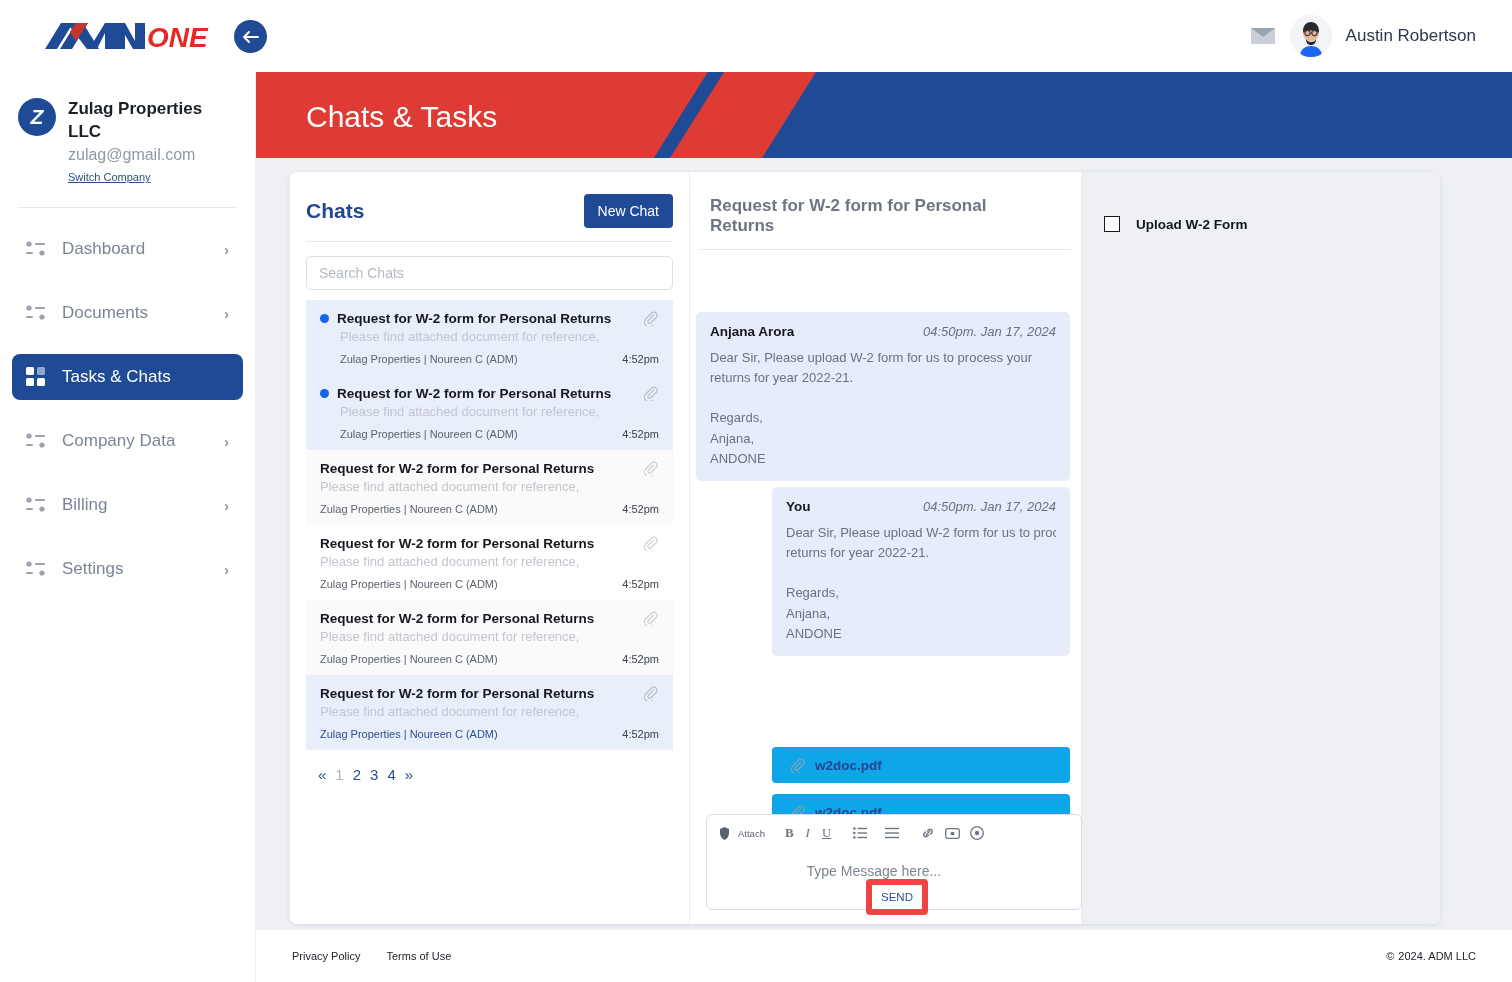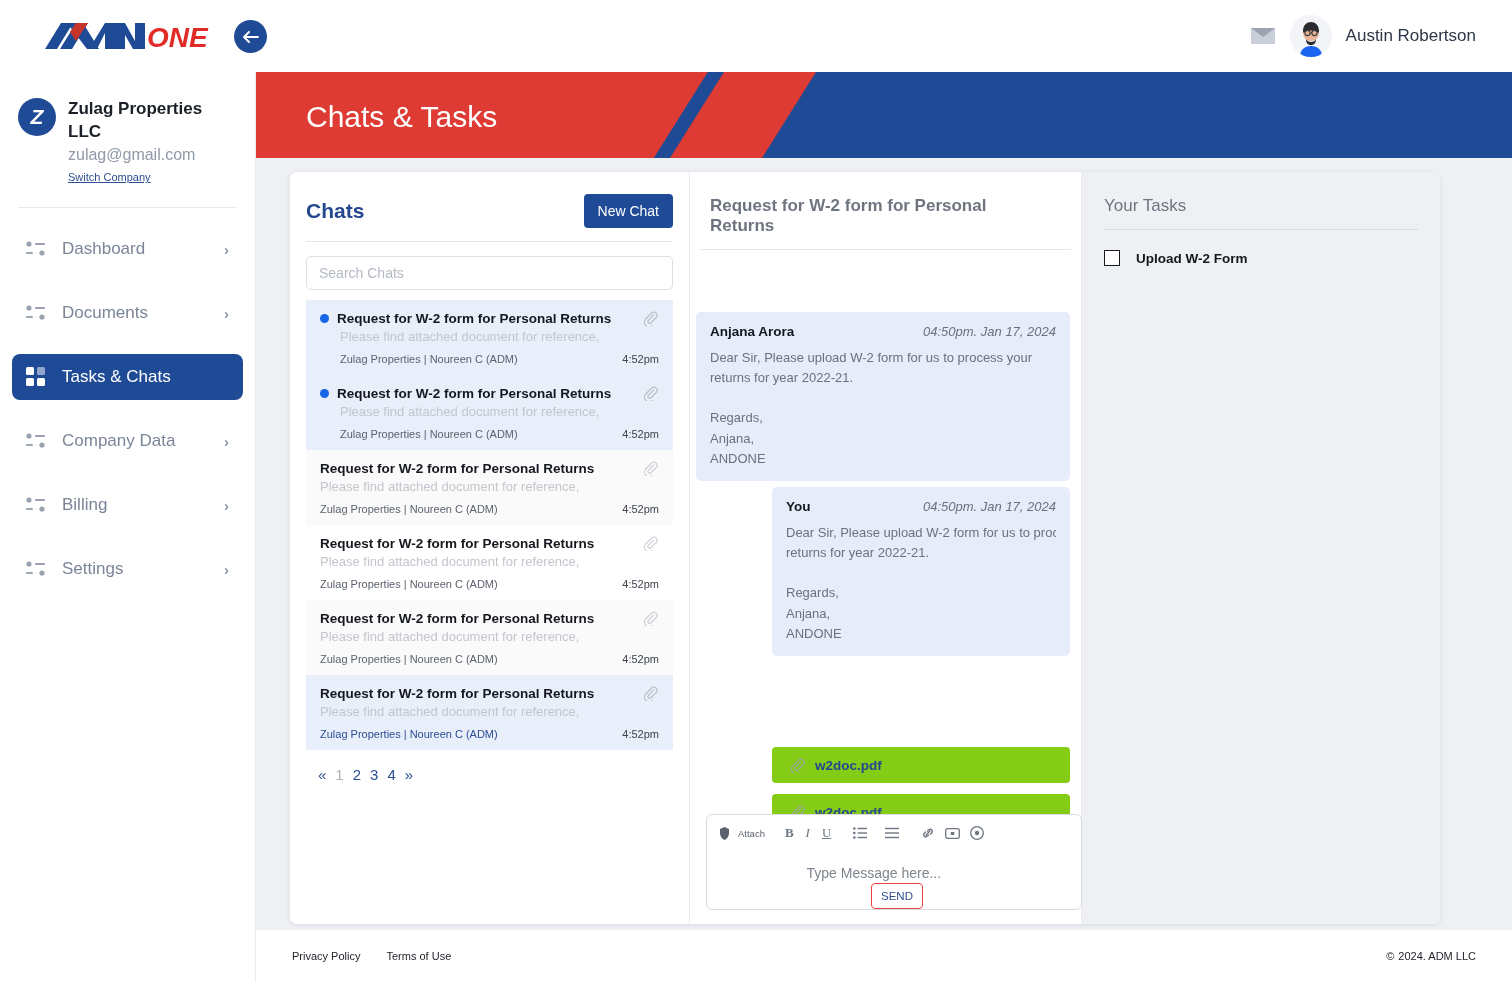--- a/index.html
+++ b/index.html
@@ -138,21 +138,21 @@
   .bubble-in { position: absolute; left: 6px; top: 62px; width: 374px; }
   .bubble-out { position: absolute; left: 82px; top: 237px; width: 298px; }
   .b-head { display: flex; justify-content: space-between; align-items: baseline; }
   .b-name { font-size: 13.5px; font-weight: 700; color: #14171d; }
   .b-time { font-size: 13px; color: #6a7180; font-style: italic; }
   .b-text { font-size: 13px; color: #6a7180; line-height: 1.55; margin-top: 9px;
             white-space: pre-line; }
   .bubble-out .b-text { white-space: pre; overflow: hidden; }
   .attach-pill {
     position: absolute; left: 82px; width: 298px; height: 36px;
-    background: #84cc16; border-radius: 4px; display: flex; align-items: center;
+    background: #0ea5e9; border-radius: 4px; display: flex; align-items: center;
     gap: 9px; padding: 0 18px; cursor: pointer;
   }
   .attach-pill .pname { font-size: 13.5px; font-weight: 700; color: #24478f; }
   .pill1 { top: 497px; }
   .pill2 { top: 544px; }
 
   .composer {
     position: absolute; left: 16px; bottom: 14px; width: 376px; height: 96px;
     border: 1px solid #d9dce2; border-radius: 6px; background: #fff;
   }
@@ -171,21 +171,21 @@
   .comp-bottom {
     position: absolute; left: 0; bottom: 0; width: 100%; height: 46px;
     display: flex; align-items: center; padding: 0 8px 0 14px; flex-direction: column;
   }
   .comp-input {
     flex: 1; border: none; outline: none; font-size: 14px; color: #4b515c;
     font-family: inherit; background: transparent;
   }
   .comp-input::placeholder { color: #7e858f; }
   .send-btn {
-    border: 1px solid #ef4444; color: #2c4f93; background: #fff;
+    border: 6px solid #ef4444; color: #2c4f93; background: #fff;
     border-radius: 4px; font-size: 11.5px; padding: 6px 9px; cursor: pointer;
     font-family: inherit;
   }
 
   
   .tasks-col { flex: 1; background: #eef0f4; padding: 24px 22px 0 22px; }
   .tasks-title { font-size: 17px; color: #6f7580; font-weight: 500; padding-bottom: 13px;
                  border-bottom: 1px solid #d9dce2; }
   .task-row { display: flex; align-items: center; gap: 16px; padding-top: 20px; }
   .task-box { width: 16px; height: 16px; border: 1.6px solid #161922; background: #fff;
@@ -569,21 +569,20 @@
             <div class="comp-bottom">
               <input class="comp-input" type="text" placeholder="Type Message here..." style="">
               <button class="send-btn">SEND</button>
             </div>
           </div>
 
         </div>
       </div>
 
       <div class="tasks-col">
-        <div class="tasks-title">Your Tasks</div>
         <div class="task-row">
           <span class="task-box"></span>
           <span class="task-label">Upload W-2 Form</span>
         </div>
       </div>
 
     </div>
   </div>
 
   <div class="footer">

